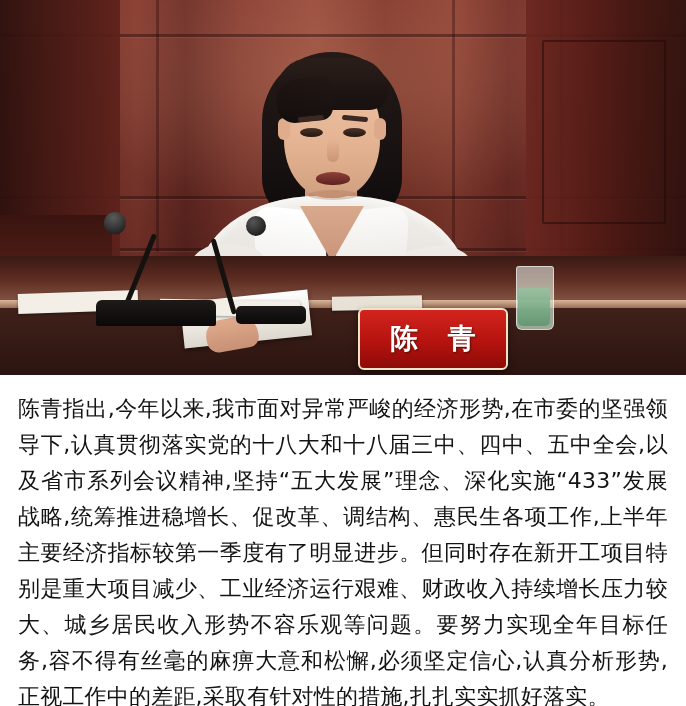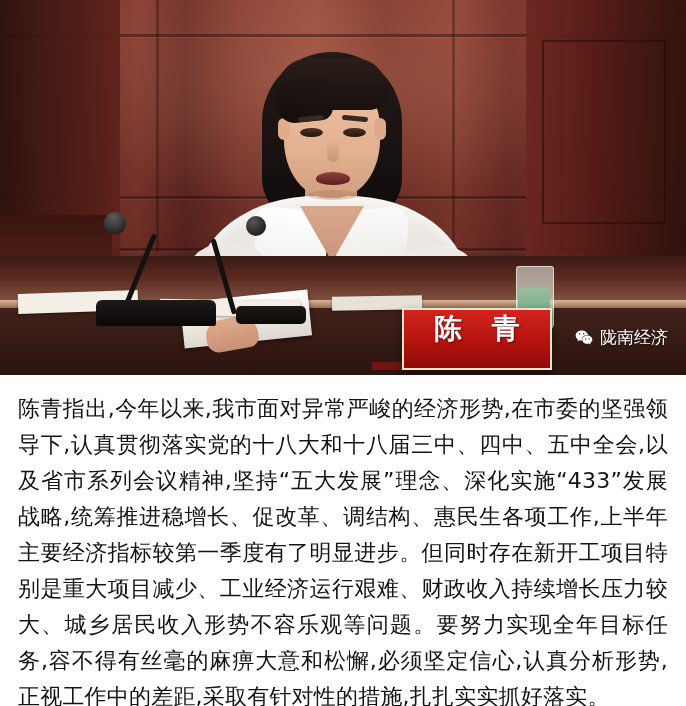--- a/index.html
+++ b/index.html
@@ -213,25 +213,25 @@
     border-radius: 2px 2px 5px 5px;
   }
 
   
   .nameplate {
     position: absolute;
     left: 358px; top: 308px;
     width: 146px; height: 58px;
     background: linear-gradient(180deg, #d3241f 0%, #b5130f 55%, #8e0b08 100%);
     border: 2px solid #f0e3c8;
-    border-radius: 0;
+    border-radius: 6px;
     box-shadow: 0 3px 7px rgba(0,0,0,0.45);
     display: flex;
+    align-items: center;
     justify-content: center;
-    margin-left: 44px;
   }
   .nameplate-text {
     color: #ffffff;
     font-family: "DejaVu Serif", serif;
     font-size: 28px;
     font-weight: bold;
     letter-spacing: 10px;
     text-indent: 10px;
     text-shadow: 1px 1px 2px rgba(0,0,0,0.5);
   }
@@ -461,28 +461,19 @@
     <div class="mic-base2"></div>
 
     <div class="glass"></div>
     <div class="glass-water"></div>
 
     <div class="nameplate-stand"></div>
     <div class="nameplate">
       <span class="nameplate-text">陈 青</span>
     </div>
 
-    <div class="wechat-badge">
-      <span class="wechat-icon">
-        <svg viewBox="0 0 24 24" width="20" height="20" aria-hidden="true">
-          <path fill="#ffffff" d="M9.2 3C5.2 3 2 5.7 2 9c0 1.9 1.1 3.6 2.8 4.7L4 16l2.6-1.3c.8.2 1.7.4 2.6.4h.5c-.1-.4-.2-.8-.2-1.2 0-3.1 3-5.6 6.8-5.6h.5C16.2 5.3 13 3 9.2 3zm-2.5 3a.9.9 0 1 1 0 1.8.9.9 0 0 1 0-1.8zm5 0a.9.9 0 1 1 0 1.8.9.9 0 0 1 0-1.8z"></path>
-          <path fill="#ffffff" d="M22 14c0-2.7-2.7-4.9-6-4.9s-6 2.2-6 4.9 2.7 4.9 6 4.9c.7 0 1.4-.1 2-.3l2.1 1.1-.6-1.9c1.5-.9 2.5-2.3 2.5-3.8zm-8-1.6a.8.8 0 1 1 0 1.6.8.8 0 0 1 0-1.6zm4 0a.8.8 0 1 1 0 1.6.8.8 0 0 1 0-1.6z"></path>
-        </svg>
-      </span>
-      <span>陇南经济</span>
-    </div>
   </div>
 
   <div class="article">
     <p>陈青指出,今年以来,我市面对异常严峻的经济形势,在市委的坚强领导下,认真贯彻落实党的十八大和十八届三中、四中、五中全会,以及省市系列会议精神,坚持“五大发展”理念、深化实施“433”发展战略,统筹推进稳增长、促改革、调结构、惠民生各项工作,上半年主要经济指标较第一季度有了明显进步。但同时存在新开工项目特别是重大项目减少、工业经济运行艰难、财政收入持续增长压力较大、城乡居民收入形势不容乐观等问题。要努力实现全年目标任务,容不得有丝毫的麻痹大意和松懈,必须坚定信心,认真分析形势,正视工作中的差距,采取有针对性的措施,扎扎实实抓好落实。</p>
   </div>
 
 </div>
 
 </body></html>

